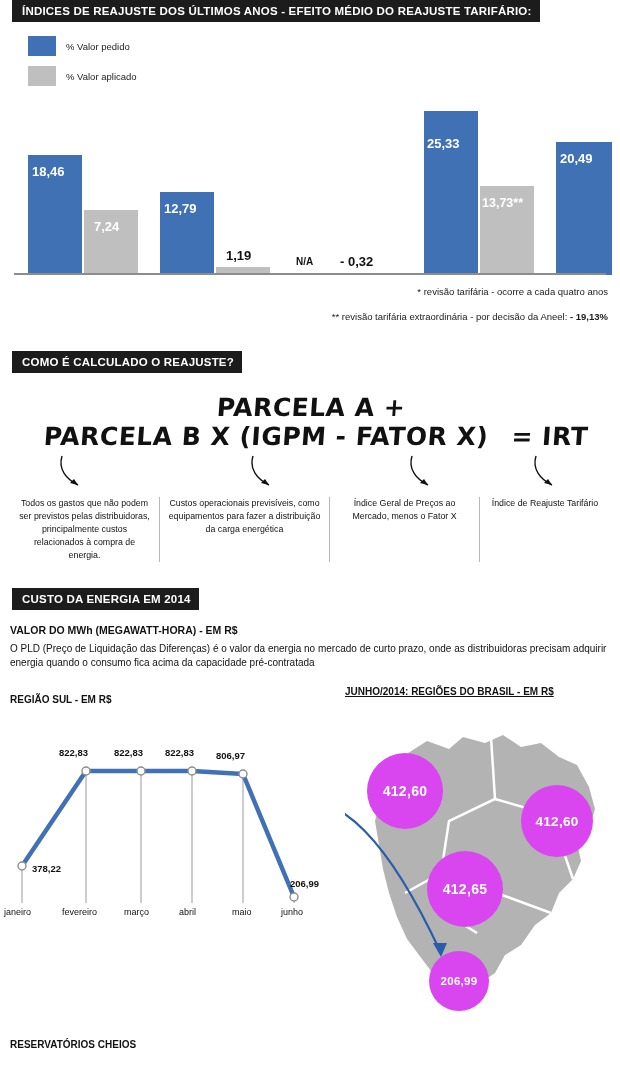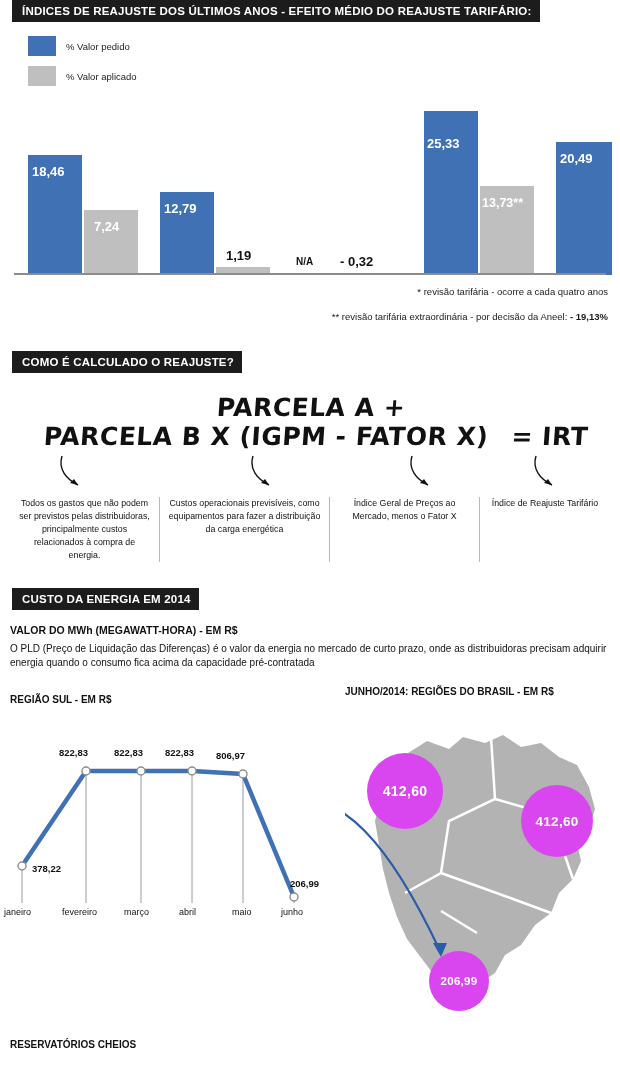--- a/index.html
+++ b/index.html
@@ -138,21 +138,21 @@
   .two-col { display: flex; margin-top: 16px; }
   .col-left { width: 345px; position: relative; margin-top: 8px; }
   .col-right { width: 275px; position: relative; }
 
   .mini-title {
     font-size: 10px;
     font-weight: bold;
     margin-left: 10px;
     color: #111;
   }
-  .mini-title.right { margin-left: 0; }
+  .mini-title.right { margin-left: 0; text-decoration: underline; }
 
   .linechart { position: relative; height: 215px; margin-top: 6px; }
   .lc-label {
     position: absolute;
     font-size: 9.5px;
     font-weight: bold;
     color: #111;
     white-space: nowrap;
   }
   .xcat {
@@ -350,20 +350,21 @@
           </g>
 
           <g>
             <path d="M-48 94 C-4 96, 40 130, 96 250" fill="none" stroke="#2a5ca8" stroke-width="2.2"></path>
             <polygon points="96,254 88,240 102,240" fill="#2a5ca8"></polygon>
           </g>
         </svg>
 
         <div class="bubble" style="left:22px;top:50px;width:76px;height:76px">412,60</div>
         <div class="bubble b2" style="left:176px;top:82px;width:72px;height:72px">412,60</div>
+        <div class="bubble" style="left:82px;top:148px;width:76px;height:76px">412,65</div>
         <div class="bubble small" style="left:84px;top:248px;width:60px;height:60px">206,99</div>
       </div>
     </div>
   </div>
 
   <div class="foot-title">RESERVATÓRIOS CHEIOS</div>
 
 </section>
 
 </body></html>

